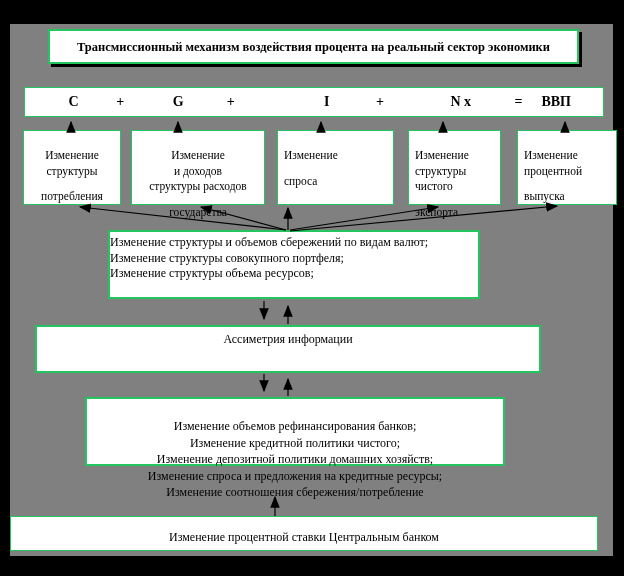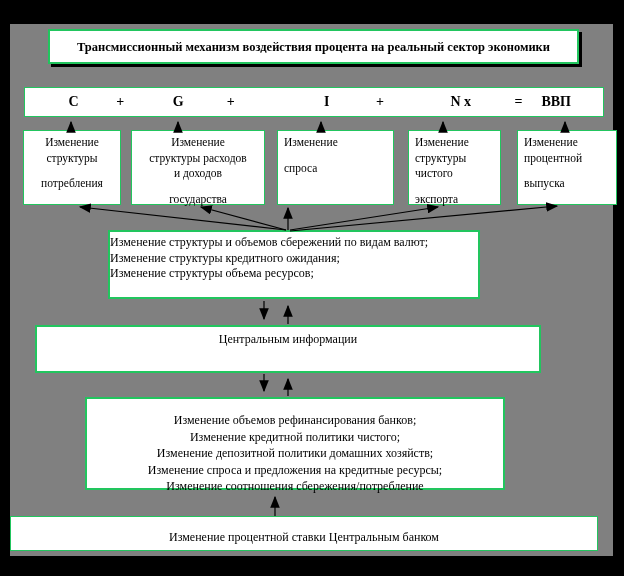--- a/index.html
+++ b/index.html
@@ -5,33 +5,33 @@
   html,body{margin:0;padding:0;background:#000;}
   .canvas{position:relative;width:624px;height:576px;background:#000;overflow:hidden;
           font-family:"Liberation Serif","DejaVu Serif",serif;color:#000;}
   .panel{position:absolute;left:10px;top:24px;width:603px;height:532px;background:#808080;}
   .box{position:absolute;background:#fff;border:1px solid #22c55e;box-sizing:border-box;}
   .title-box{left:48px;top:29px;width:531px;height:35px;border-width:2px;
              box-shadow:3px 3px 0 #000;display:flex;align-items:center;justify-content:center;
              text-align:center;font-weight:bold;font-size:12.5px;line-height:14px;}
   .formula-box{left:24px;top:87px;width:580px;height:30px;font-weight:bold;font-size:14px;}
   .f-term{position:absolute;top:50%;transform:translate(-50%,-50%);white-space:nowrap;}
-  .factor{top:130px;height:75px;font-size:11.5px;line-height:15.5px;padding:4px 6px;}
+  .factor{top:130px;height:75px;font-size:11.5px;line-height:15.5px;padding:17px 6px;}
   .factor .gap{margin-top:10px;}
   .f1{left:23px;width:98px;text-align:center;}
   .f2{left:131px;width:134px;text-align:center;}
   .f3{left:277px;width:117px;text-align:left;}
   .f4{left:408px;width:93px;text-align:left;}
   .f5{left:517px;width:100px;text-align:left;}
   .savings-box{left:108px;top:230px;width:372px;height:69px;border-width:2px;
                font-size:12px;line-height:15.5px;padding:3px 0;}
   .asym-box{left:35px;top:325px;width:506px;height:48px;border-width:2px;
             text-align:center;font-size:12px;line-height:19px;padding-top:3px;}
-  .bank-box{left:85px;top:397px;width:420px;height:93px;border-width:2px;
-            text-align:center;font-size:12px;line-height:16.5px;padding-top:13px;}
+  .bank-box{left:85px;top:397px;width:420px;height:69px;border-width:2px;
+            text-align:center;font-size:12px;line-height:16.5px;padding-top:19px;}
   .bottom-box{left:10px;top:516px;width:588px;height:35px;text-align:center;
               font-size:12px;padding-top:13px;}
   .arrows{position:absolute;left:0;top:0;width:624px;height:576px;pointer-events:none;}
   .arrows line{stroke:#000;stroke-width:1.2;}
 </style>
 </head>
 <body>
 
 <div class="canvas">
   <div class="panel"></div>
@@ -52,48 +52,48 @@
     <span class="f-term" style="left:91.9%">ВВП</span>
   </div>
 
   <div class="box factor f1">
     <div>Изменение</div>
     <div>структуры</div>
     <div class="gap">потребления</div>
   </div>
   <div class="box factor f2">
     <div>Изменение</div>
+    <div>и доходов</div>
     <div>структуры расходов</div>
-    <div>и доходов</div>
     <div class="gap">государства</div>
   </div>
   <div class="box factor f3">
     <div>Изменение</div>
     <div class="gap">спроса</div>
   </div>
   <div class="box factor f4">
     <div>Изменение</div>
     <div>структуры</div>
     <div>чистого</div>
     <div class="gap">экспорта</div>
   </div>
   <div class="box factor f5">
     <div>Изменение</div>
     <div>процентной</div>
     <div class="gap">выпуска</div>
   </div>
 
   <div class="box savings-box">
     <div>Изменение структуры и объемов сбережений по видам валют;</div>
-    <div>Изменение структуры кредитного ожидания;</div>
+    <div>Изменение структуры совокупного портфеля;</div>
     <div>Изменение структуры объема ресурсов;</div>
   </div>
 
   <div class="box asym-box">
-    <div>Центральным информации</div>
+    <div>Ассиметрия информации</div>
   </div>
 
   <div class="box bank-box">
     <div>Изменение объемов рефинансирования банков;</div>
     <div>Изменение кредитной политики чистого;</div>
     <div>Изменение депозитной политики домашних хозяйств;</div>
     <div>Изменение спроса и предложения на кредитные ресурсы;</div>
     <div>Изменение соотношения сбережения/потребление</div>
   </div>
 

